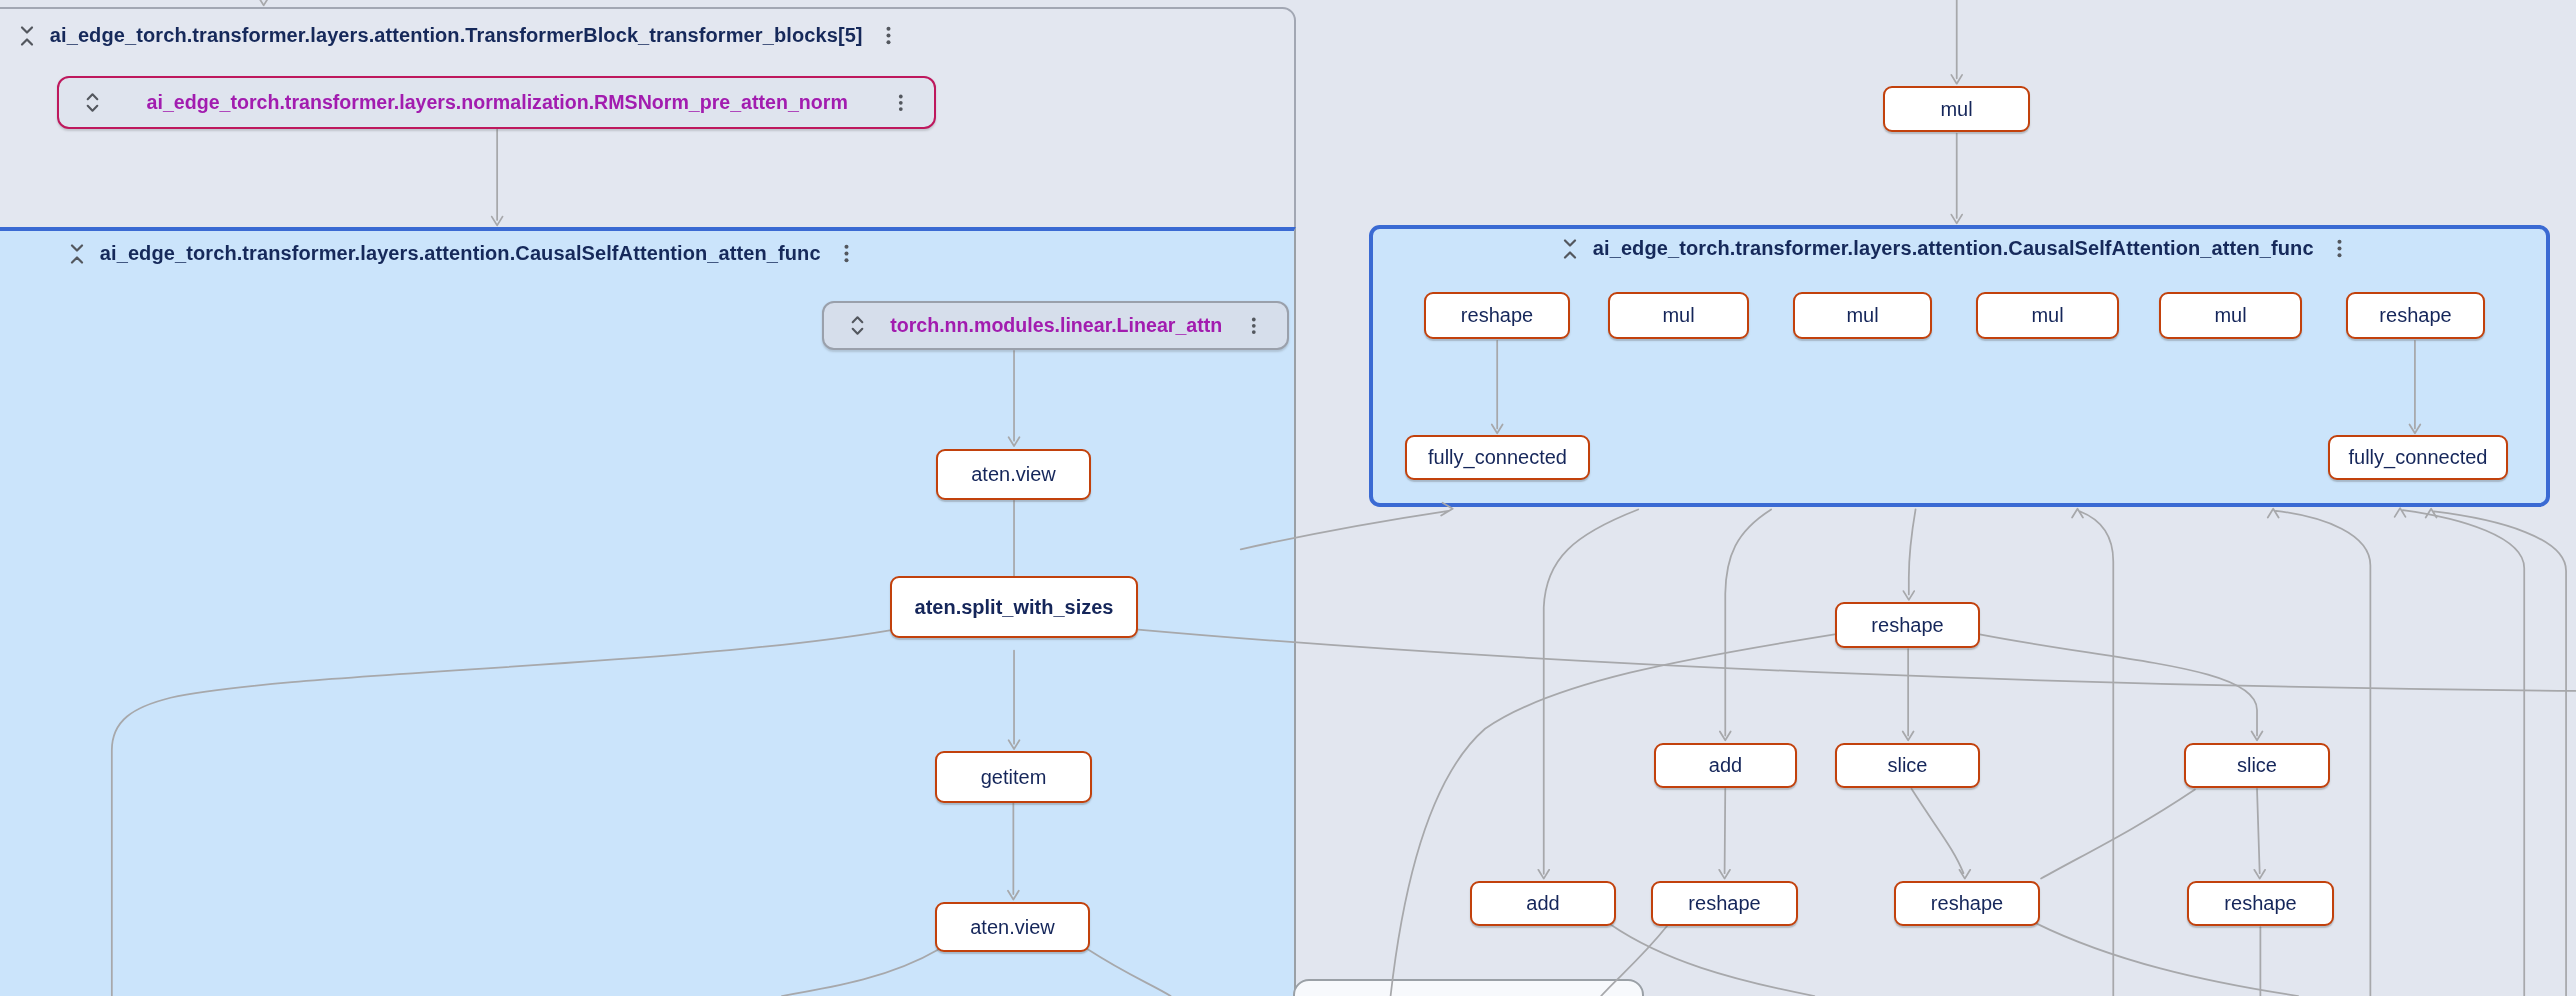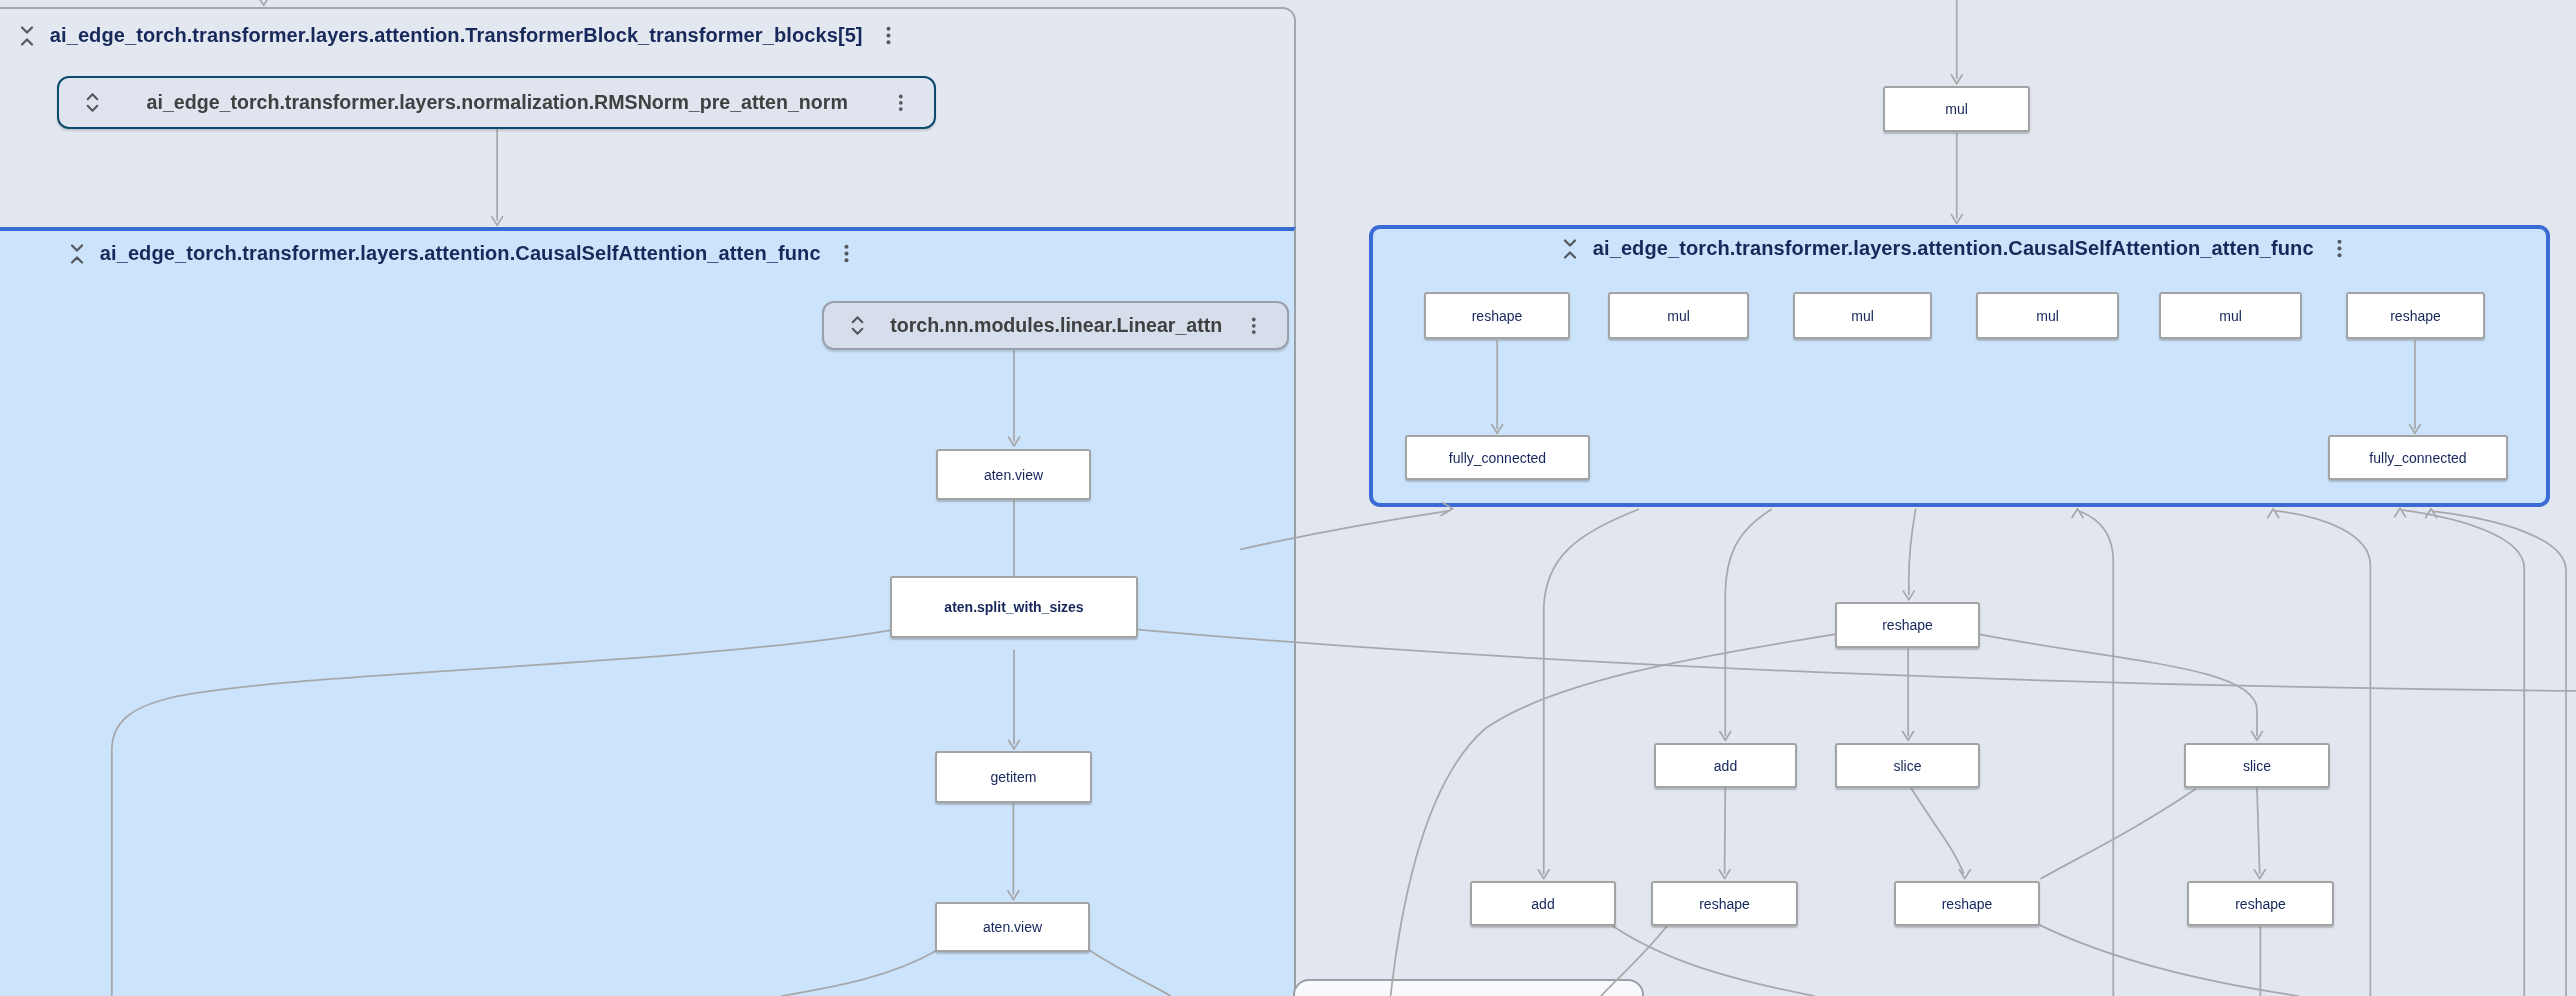--- a/index.html
+++ b/index.html
@@ -28,30 +28,30 @@
     background:#cbe4fb;border:4px solid #3a6ad3;border-radius:10.8px;
   }
   .hdr{
     position:absolute;display:flex;align-items:center;gap:10.8px;height:31px;
     color:#16295a;font-size:20px;font-weight:600;white-space:nowrap;letter-spacing:0.1px;
   }
   .hdr .kebab{margin-left:4px;}
   .icon-btn{flex:0 0 auto;display:block;cursor:pointer;}
   .group-node{
     position:absolute;box-sizing:border-box;display:flex;align-items:center;gap:9.5px;
-    padding:0 22px;background:#dfe4ee;border:2px solid #0c4a6e;border-radius:12px;
-    color:#404040;font-size:19.6px;font-weight:600;white-space:nowrap;
+    padding:0 22px;background:#dfe4ee;border:2px solid #be185d;border-radius:12px;
+    color:#a21caf;font-size:19.6px;font-weight:600;white-space:nowrap;
     box-shadow:0 1.4px 2px rgba(95,99,104,.25);
   }
   .group-node.linear{background:#d6deeb;border-color:#9aa0ab;}
   .group-node .lbl{flex:1 1 auto;text-align:center;overflow:hidden;}
   .op{
     position:absolute;box-sizing:border-box;display:flex;align-items:center;justify-content:center;
-    background:#ffffff;border:2px solid #a3a3a3;border-radius:3px;
-    color:#15265a;font-size:14px;font-weight:500;white-space:nowrap;
+    background:#ffffff;border:2px solid #c2410c;border-radius:9px;
+    color:#15265a;font-size:20px;font-weight:500;white-space:nowrap;
     box-shadow:0 2px 1.4px rgba(95,99,104,.35);
   }
   svg.edges{position:absolute;left:0;top:0;pointer-events:none;}
   svg.edges path{fill:none;stroke:#a7a8ab;stroke-width:2.6;stroke-linecap:round;stroke-linejoin:round;}
 </style>
 </head>
 <body>
 
 <div class="panel panel-tb"></div>
 <div class="panel panel-csa-left"></div>

